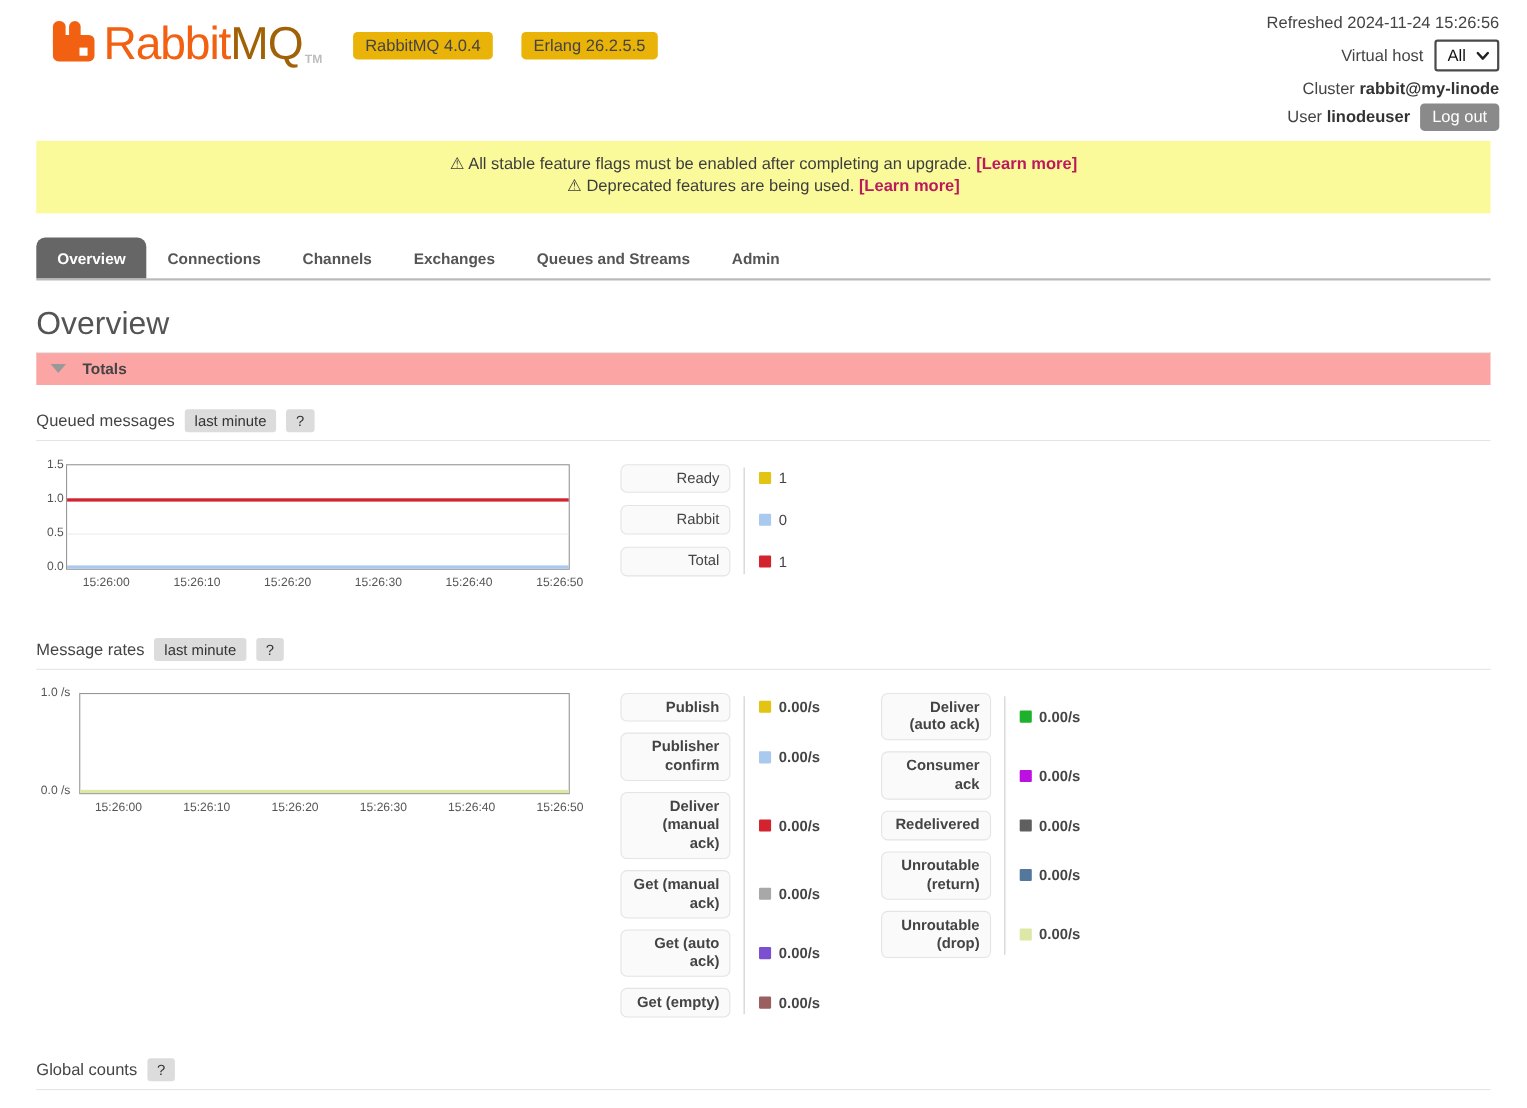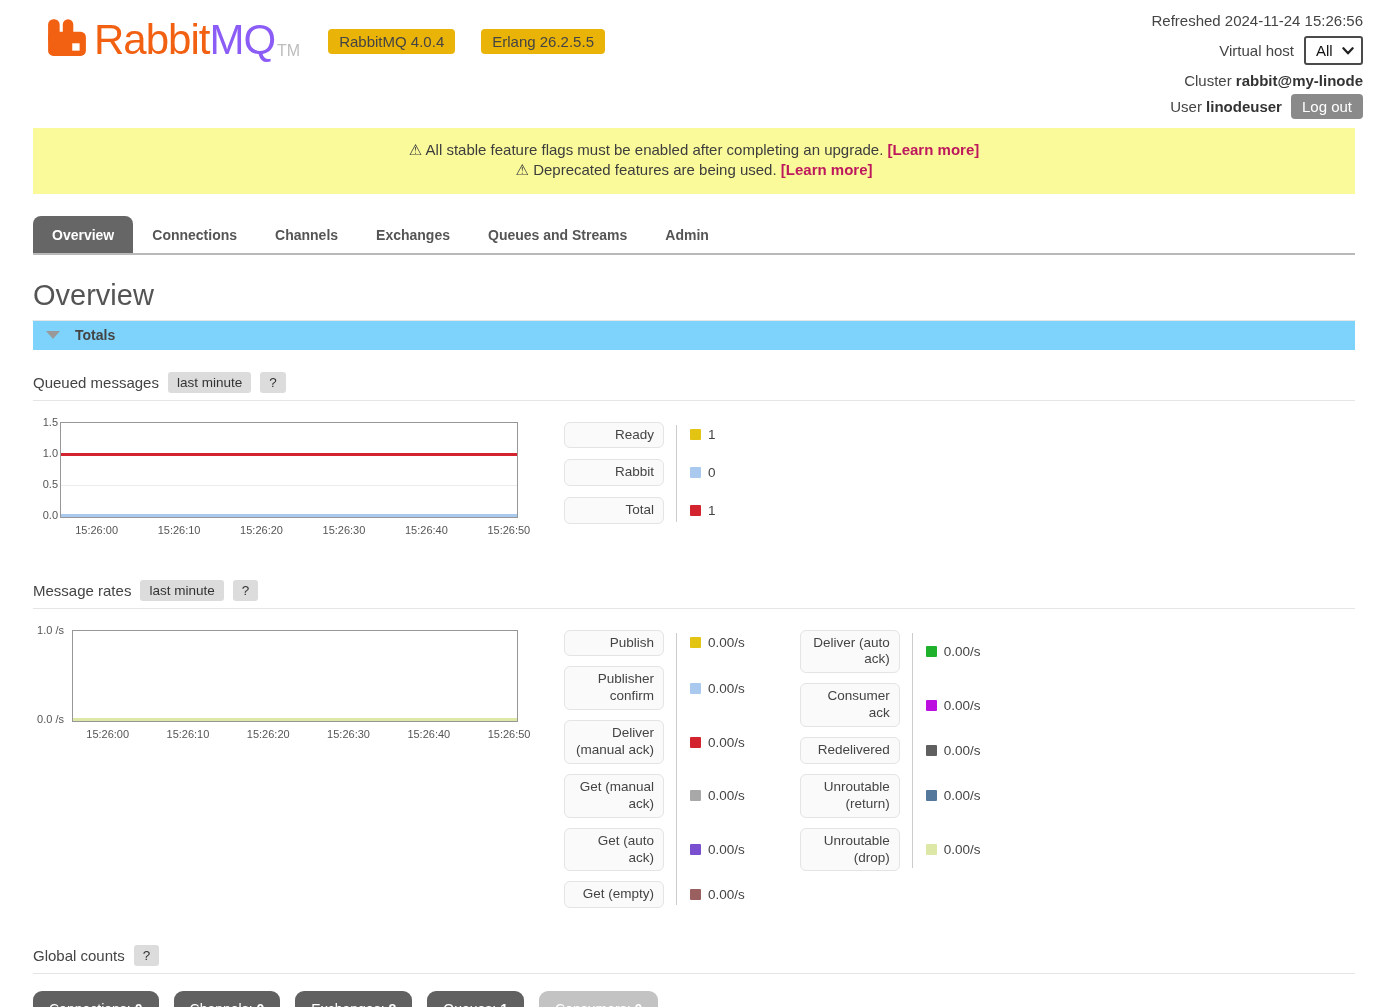--- a/index.html
+++ b/index.html
@@ -9,22 +9,22 @@
     font-family:"Liberation Sans", sans-serif; color:#444; font-size:13.5px;
   }
   .page { padding:0 33px; }
 
   
   .hdr { position:relative; height:124px; padding-top:16px; }
   .brand-row { display:flex; align-items:flex-end; padding-left:13px; }
   .logo-icon { width:42px; height:42px; margin-right:6px; margin-bottom:2px; }
   .brand-text { font-size:42px; letter-spacing:-1px; line-height:0.95; font-weight:500; }
   .brand-orange { color:#f26012; }
-  .brand-gray { color:#8b5cf6; }
-  .brand-tm { font-size:16px; color:#bdbdbd; font-weight:normal; margin-left:2px; }
+  .brand-gray { color:#a16207; }
+  .brand-tm { font-size:11px; color:#bdbdbd; font-weight:bold; margin-left:2px; }
   .ver-badges { display:flex; gap:26px; margin-left:28px; margin-bottom:6px; }
   .badge-ver { background:#eab308; border-radius:4px; padding:4px 11px; font-size:15px; color:#444; white-space:nowrap; }
 
   .hdr-right { position:absolute; top:12px; right:-8px; text-align:right; font-size:15px; color:#444; }
   .hdr-row { display:flex; justify-content:flex-end; align-items:center; margin-bottom:7px; }
   .hdr-row b { color:#333; }
   .sel-wrap { position:relative; display:inline-block; margin-left:10px; }
   select {
     -webkit-appearance:none; appearance:none;
     font-family:"Liberation Sans", sans-serif; font-size:15px; color:#111;
@@ -42,21 +42,21 @@
   .banner { margin-top:4px; background:#fafa9b; padding:12px 10px 13px; text-align:center; font-size:15px; color:#3d3d3d; line-height:1.35; }
   .banner .lm { font-weight:bold; color:#be185d; cursor:pointer; }
 
   
   .tabs { margin-top:22px; display:flex; border-bottom:2px solid #b9b9b9; }
   .tab { font-size:14px; font-weight:bold; color:#555; padding:11px 19px 10px; cursor:pointer; white-space:nowrap; }
   .tab.active { background:#666; color:#fff; border-radius:8px 8px 0 0; }
 
   
   h1.page-title { margin-top:24px; font-size:29px; font-weight:400; color:#545454; }
-  .totals-bar { margin-top:8px; background:#7dd3fc; border-top:1px solid #e6e6e6; padding:6px 13px 7px; display:flex; align-items:center; gap:15px; }
+  .totals-bar { margin-top:8px; background:#fca5a5; border-top:1px solid #e6e6e6; padding:6px 13px 7px; display:flex; align-items:center; gap:15px; }
   .tri-down { width:0; height:0; border-left:7px solid transparent; border-right:7px solid transparent; border-top:8px solid #999; }
   .totals-label { font-weight:bold; font-size:14px; color:#444; }
 
   .sec-head { display:flex; align-items:center; gap:9px; padding-bottom:7px; border-bottom:1px solid #e5e5e5; }
   .sec-title { font-size:15px; color:#444; }
   .badge-sm { background:#dcdcdc; border-radius:3px; padding:3px 9px; font-size:13.5px; color:#333; cursor:pointer; }
   .sec-queued { margin-top:22px; }
   .sec-rates { margin-top:41px; }
   .sec-global { margin-top:27px; }
 
@@ -70,21 +70,21 @@
   .dline { position:absolute; left:0; right:0; }
   .ylab { position:absolute; font-size:11px; color:#555; width:34px; text-align:right; }
   .plot-q .ylab, .ylab-q { left:-37px; }
   .xlabels { position:relative; height:17px; margin-top:4px; font-size:11px; color:#555; }
   .xlab { position:absolute; transform:translateX(-50%); white-space:nowrap; top:2px; }
 
   
   .legend { position:relative; margin-left:46px; }
   .legend::before { content:""; position:absolute; left:112px; top:3px; bottom:13px; width:1px; background:#ccc; }
   .lrow { display:flex; align-items:center; margin-bottom:11px; }
-  .legend-r .lrow { margin-bottom:10px; }
+  .legend-r .lrow { margin-bottom:10px;font-weight:bold; }
   .lbox {
     width:100px; background:#fafafa; border:1px solid #e4e4e4; border-radius:6px;
     padding:4px 9px; font-size:13.5px; color:#444; text-align:right; line-height:1.25;
   }
   .lval { display:flex; align-items:center; gap:7px; padding-left:26px; font-size:13.5px; color:#444; white-space:nowrap; }
   .swatch { width:11px; height:11px; border-radius:1px; flex:0 0 11px; }
   .legend2 { margin-left:55px; }
 
   
   .gc-row { margin-top:17px; display:flex; gap:15px; }

